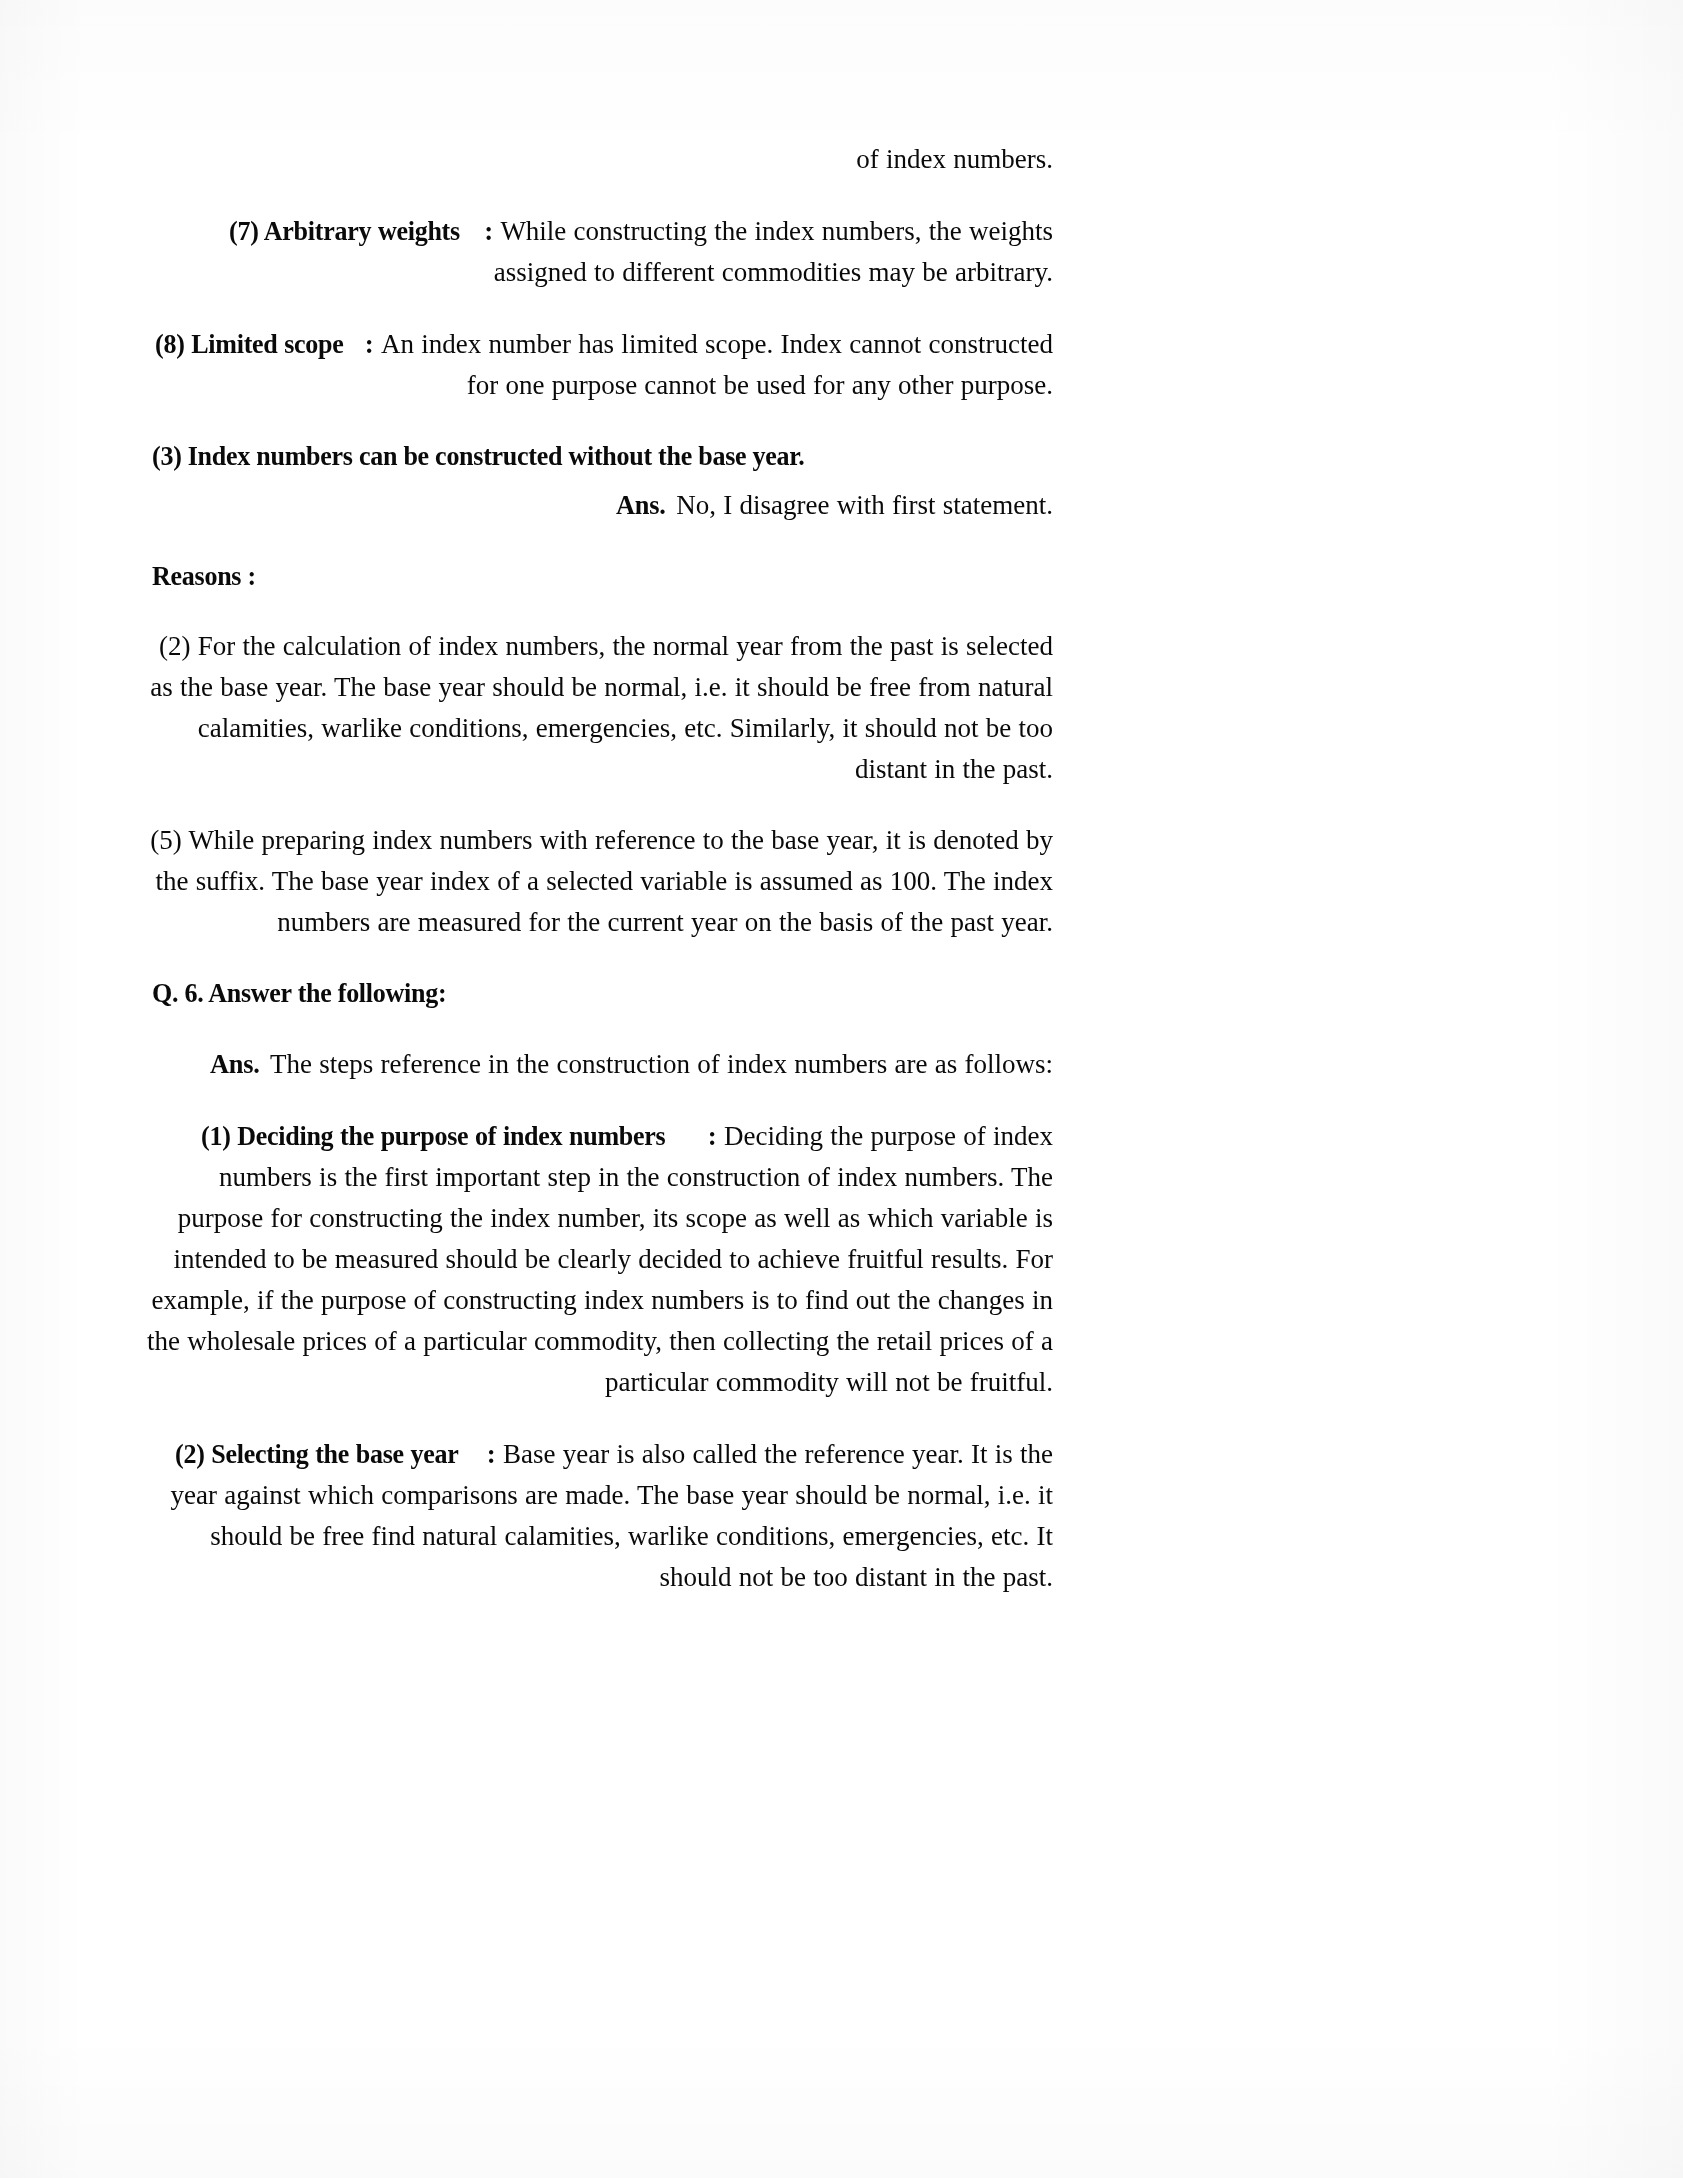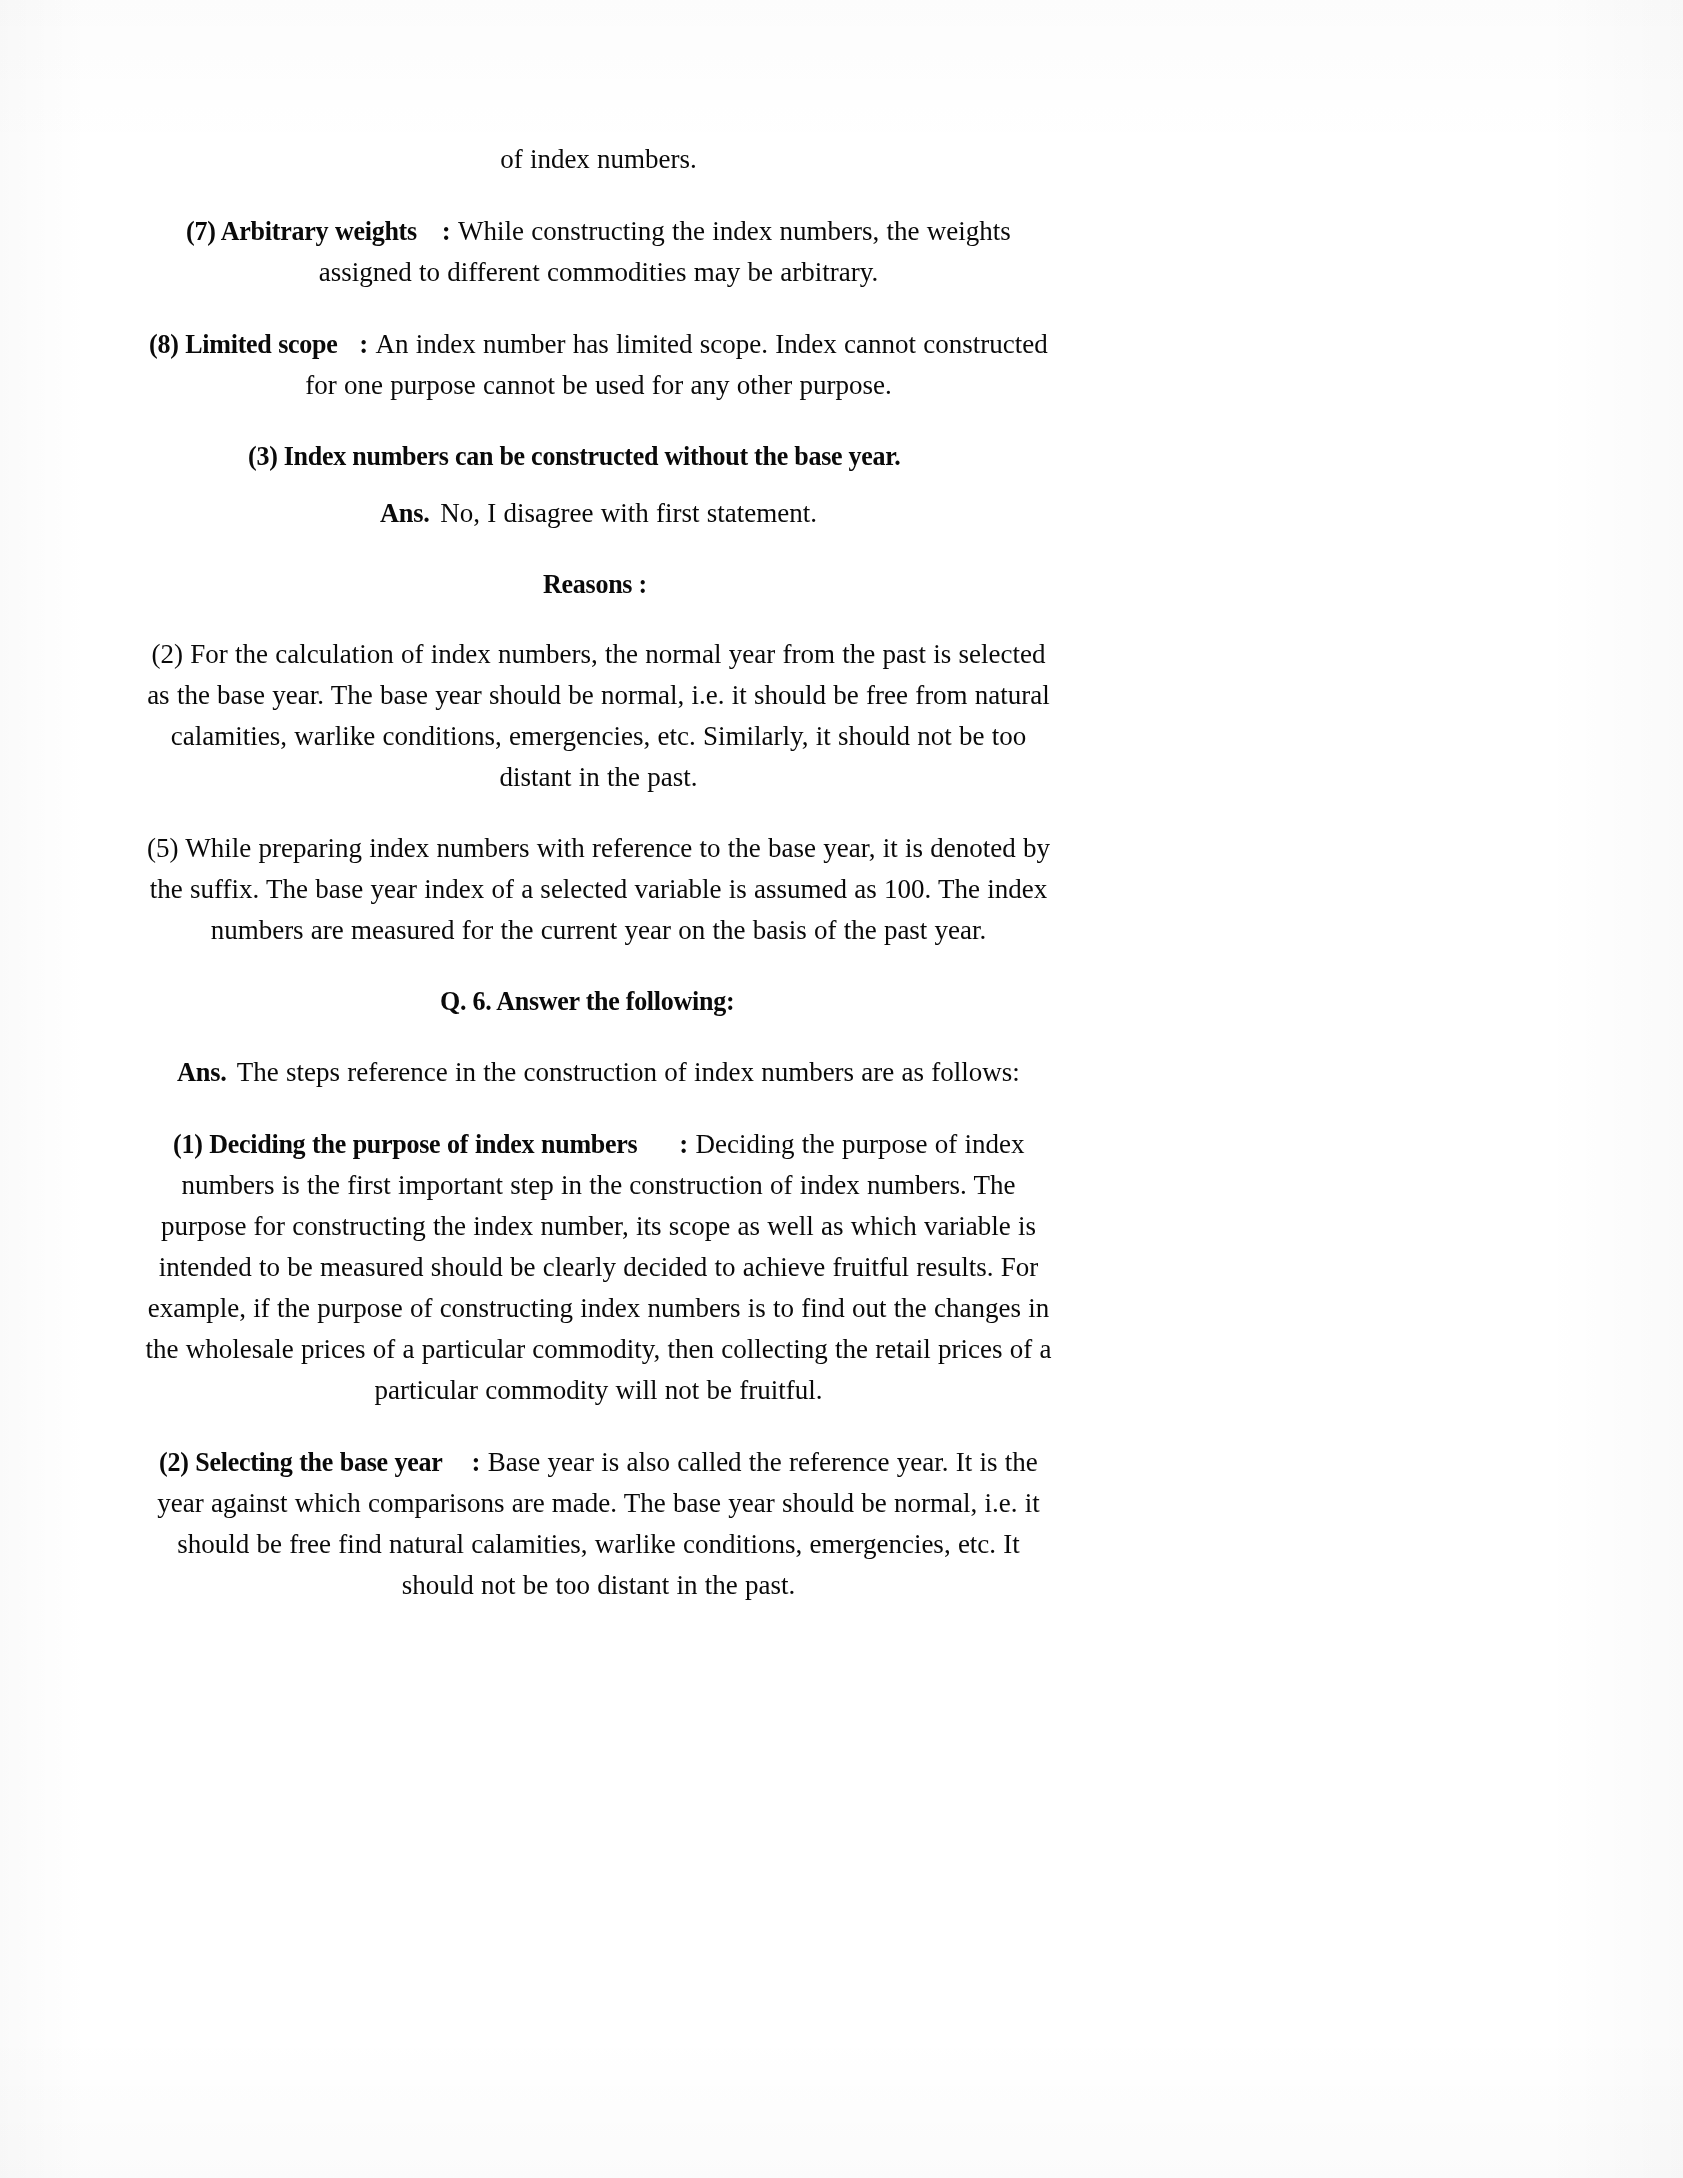--- a/index.html
+++ b/index.html
@@ -43,21 +43,21 @@
     top: 139px;
     width: 909px;
   }
 
   
   .para {
     margin: 0 0 0px 0;
     font-size: 27px;
     line-height: 41px;
     letter-spacing: 0px;
-    text-align: center;
+    text-align: right;
     word-spacing: 0.5px;
   }
 
   .block {
     margin-bottom: 30px;
   }
 
   
   .lead {
     font-family: "Liberation Serif", "DejaVu Serif", serif;
@@ -69,22 +69,21 @@
     display: inline-block;
     vertical-align: baseline;
   }
 
   
   .heading {
     font-weight: 700;
     font-size: 28px;
     line-height: 40px;
     letter-spacing: -0.3px;
-    margin: 16px;
-    text-align: center;
+    margin: 8px;
   }
   .heading .sq {
     display: inline-block;
     transform: scaleX(0.93);
     transform-origin: left center;
   }
 
   .ans-tag {
     font-weight: 700;
     font-size: 28px;

